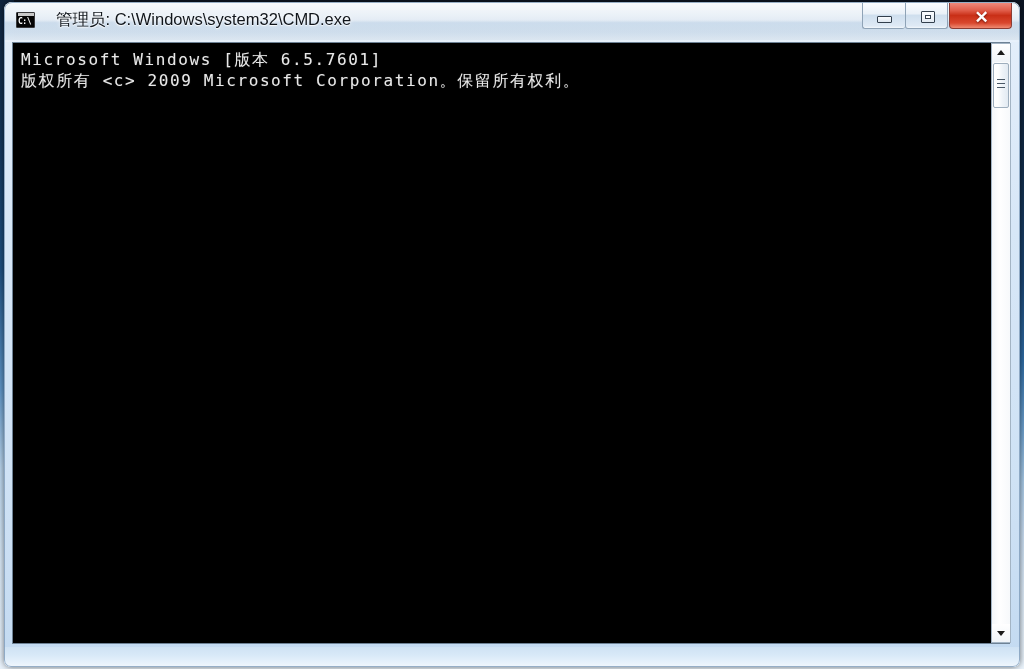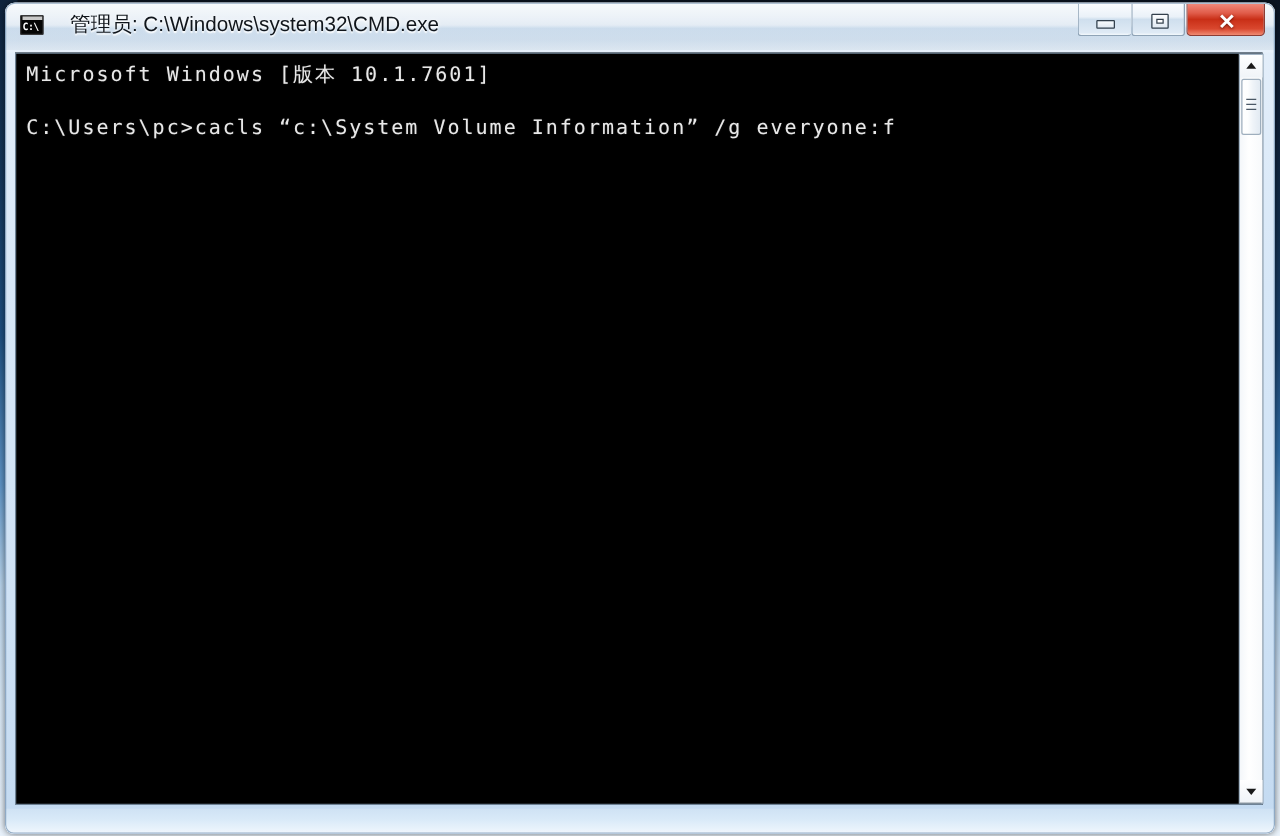--- a/index.html
+++ b/index.html
@@ -334,21 +334,21 @@
           <div class="glyph-max-inner"></div>
         </div>
       </div>
       <div class="winbtn close">
         <div class="glyph-close">✕</div>
       </div>
     </div>
   </div>
 
   <div id="console-frame">
-    <div id="console-text"><div>Microsoft Windows [版本 10.1.7601]</div><div class="blank">&nbsp;</div><div>C:\Users\pc&gt;cacls “c:\System Volume Information” /g everyone:f</div></div>
+    <div id="console-text"><div>Microsoft Windows [版本 6.5.7601]</div><div>版权所有 &lt;c&gt; 2009 Microsoft Corporation。保留所有权利。</div><div class="blank">&nbsp;</div></div>
   </div>
 
   <div id="scrollbar">
     <div class="sb-arrow up">
       <div class="sb-tri"></div>
     </div>
     <div id="sb-thumb">
       <div id="sb-grip">
         <i></i>
           <i></i>

